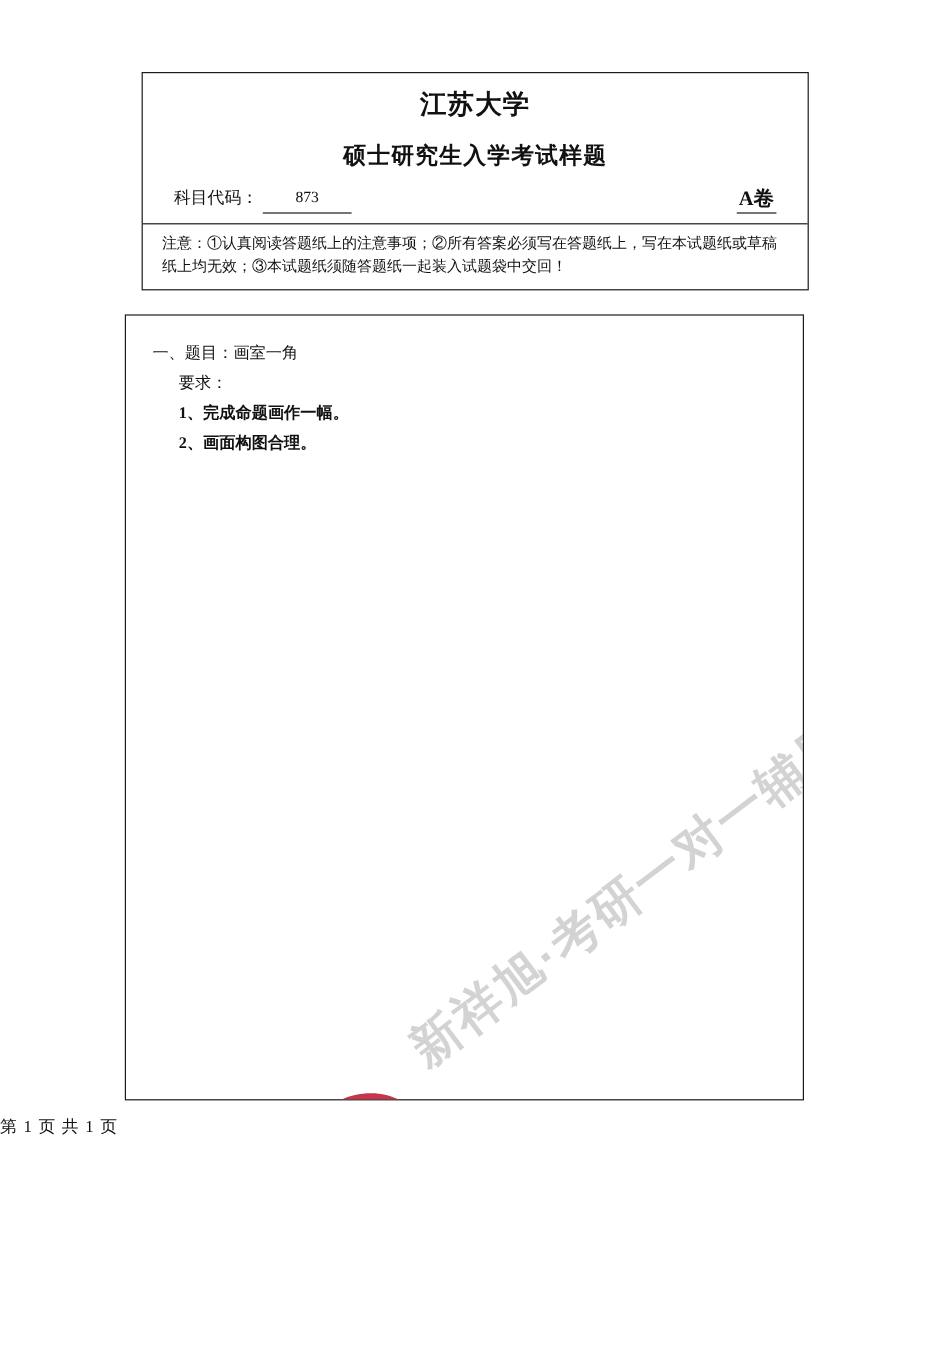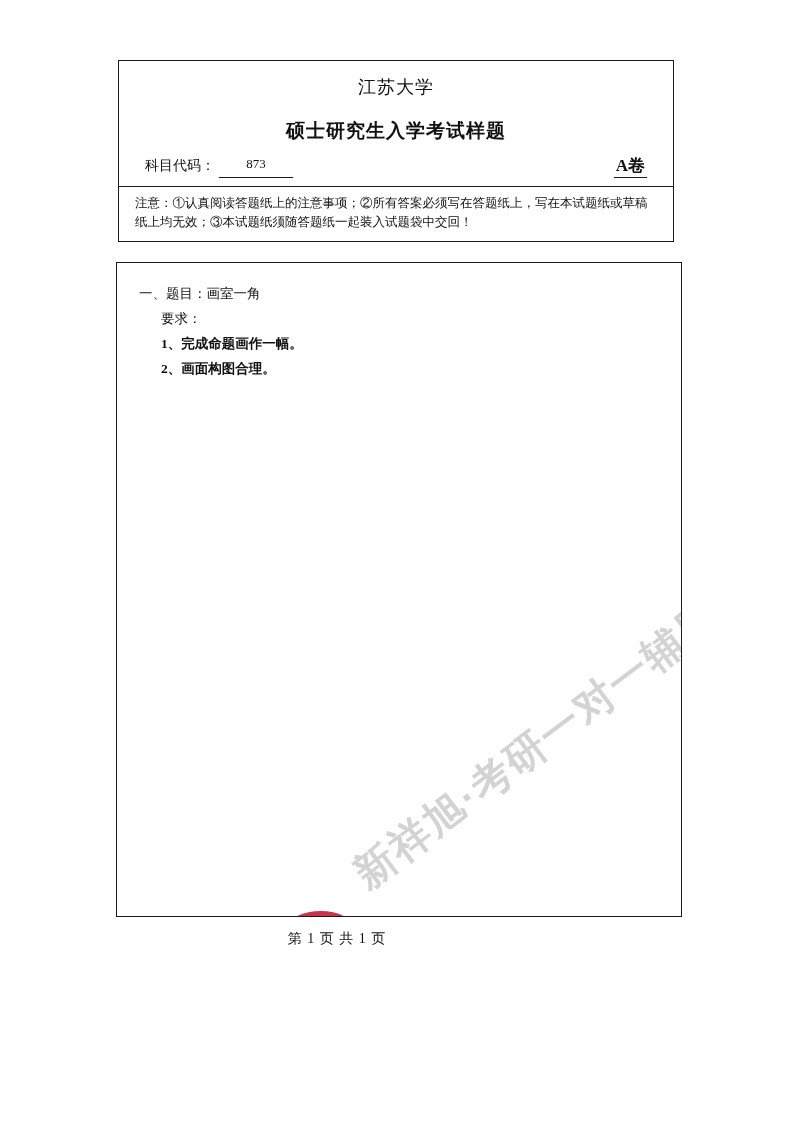--- a/index.html
+++ b/index.html
@@ -32,22 +32,22 @@
     width: 556px;
     border: 1.5px solid #1b1b1b;
     box-sizing: border-box;
   }
 
   .title-block {
     text-align: center;
     padding-top: 14px;
   }
   .univ-title {
-    font-size: 18px;
-    font-weight: normal;
+    font-size: 22px;
+    font-weight: bold;
     letter-spacing: 1px;
     line-height: 24px;
   }
   .exam-title {
     font-size: 19px;
     font-weight: bold;
     letter-spacing: 1px;
     line-height: 26px;
     margin-top: 19px;
   }
@@ -98,21 +98,21 @@
     border-top: 1.5px solid #1b1b1b;
     padding: 7px 16px 9px 16px;
     font-size: 12.5px;
     line-height: 19px;
     letter-spacing: 0px;
   }
 
   
   .body-box {
     position: absolute;
-    left: 116px;
+    left: 104px;
     top: 262px;
     width: 566px;
     height: 655px;
     border: 1.5px solid #1b1b1b;
     box-sizing: border-box;
     overflow: hidden;
   }
 
   .q-content {
     position: relative;
@@ -124,21 +124,21 @@
   .q-line { white-space: nowrap; }
   .indent-1 { padding-left: 22px; }
   .indent-2 { padding-left: 22px; font-weight: bold; }
 
   
   .footer {
     position: absolute;
     left: 0;
     top: 930px;
     width: 674px;
-    text-align: center;
+    text-align: left;
     font-size: 14px;
     letter-spacing: 1px;
   }
 
   
   .watermark {
     position: absolute;
     left: 196px;
     top: 300px;
     width: 460px;

